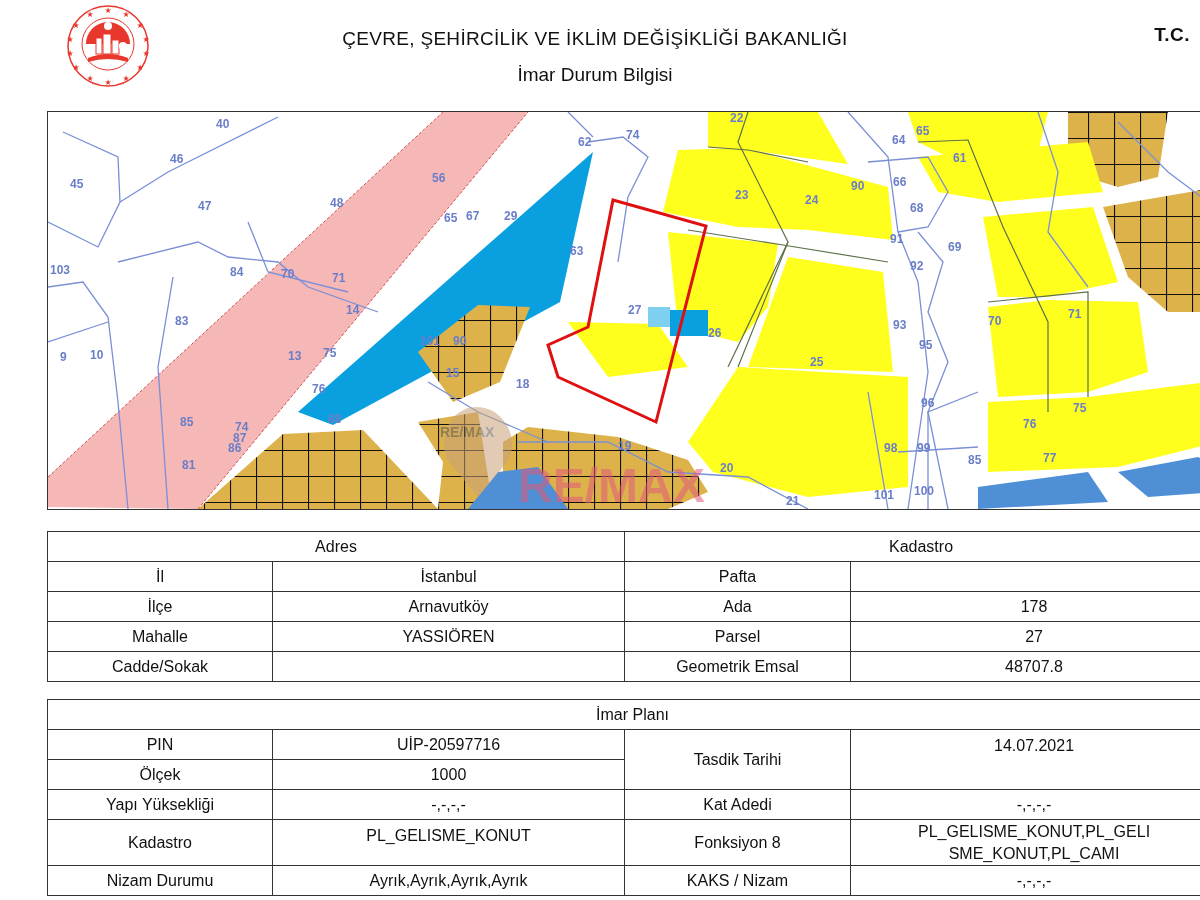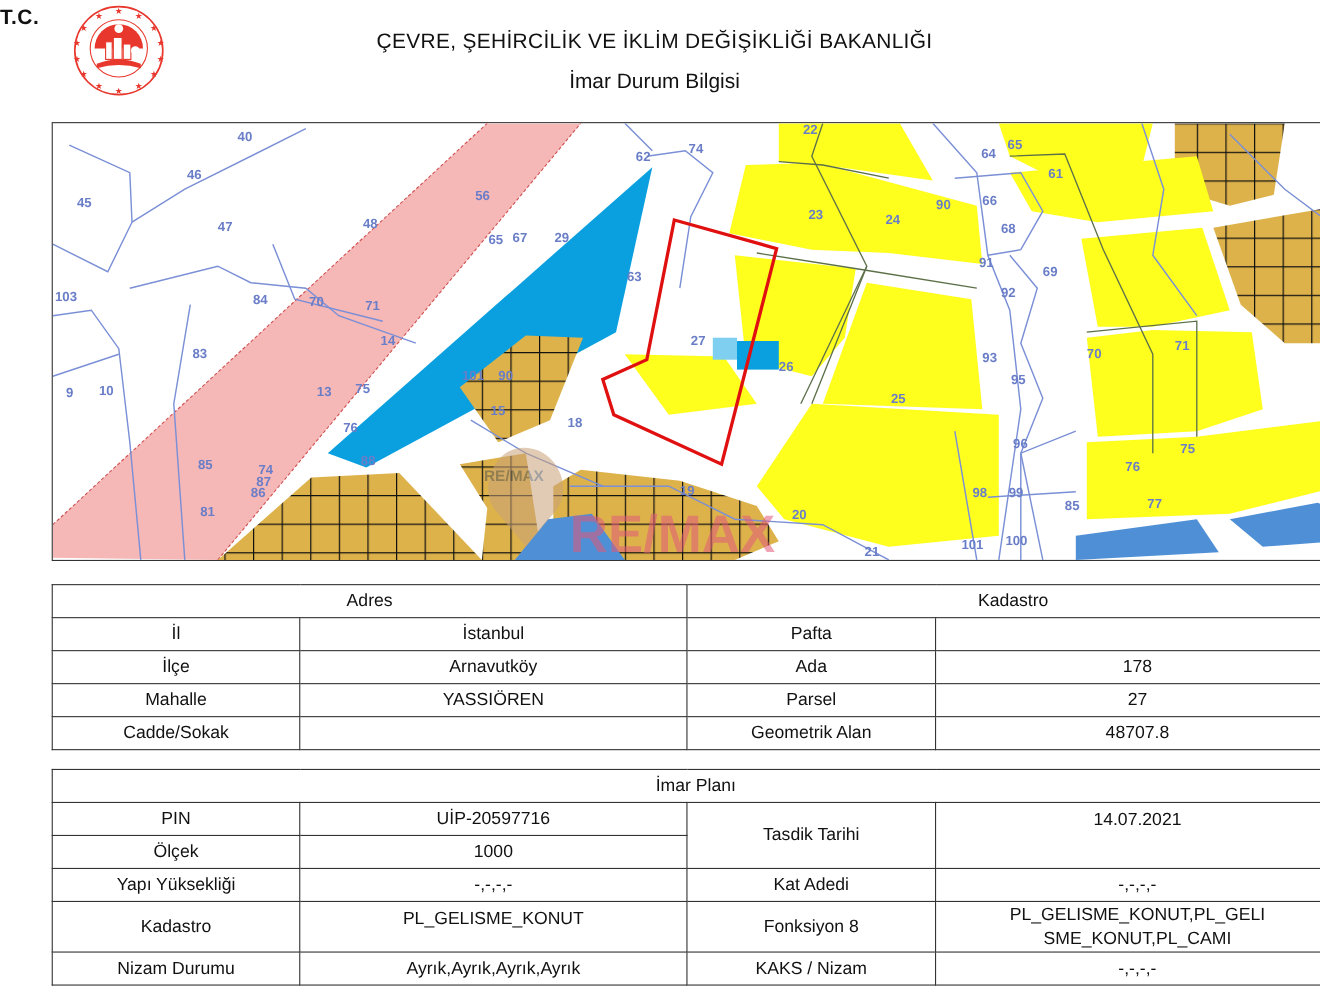--- a/index.html
+++ b/index.html
@@ -1,18 +1,18 @@
 <!DOCTYPE html>
 <html><head>
 <meta charset="utf-8">
 <style>
   html, body { margin:0; padding:0; background:#fff; }
   body { width:1200px; height:900px; overflow:hidden; position:relative; font-family:"Liberation Sans", sans-serif; color:#111; }
   .logo { position:absolute; left:50px; top:4px; width:116px; height:84px; }
-  .hdr-tc { position:absolute; left:0; width:1190px; top:6px; text-align:left; font-weight:bold; font-size:19px; letter-spacing:0.5px; }
+  .hdr-tc { position:absolute; left:0; width:1190px; top:24px; text-align:right; font-weight:bold; font-size:19px; letter-spacing:0.5px; }
   .hdr-min { position:absolute; left:0; width:1190px; top:28px; text-align:center; font-weight:normal; font-size:19px; letter-spacing:0.3px; }
   .hdr-sub { position:absolute; left:0; width:1190px; top:64px; text-align:center; font-size:19px; }
   .map { position:absolute; left:47px; top:111px; width:1170px; height:397px; border:1.5px solid #333; overflow:hidden; background:#fff; }
   .map svg { position:absolute; left:0; top:0; }
   .map .lbl { font-family:"Liberation Sans", sans-serif; font-weight:bold; font-size:12px; fill:#6a7ec8; }
   table.t { position:absolute; border-collapse:collapse; font-size:16px; table-layout:fixed; }
   table.t td { border:1.6px solid #333; padding:0 12px; height:29px; vertical-align:middle; white-space:nowrap;text-align:center; }
   table.t td.top { vertical-align:top; padding-top:5px; white-space:normal; line-height:22px; }
   #t1 { left:47px; top:531px; width:1170px; }
   #t2 { left:47px; top:699px; width:1170px; }
@@ -229,21 +229,21 @@
   </tr>
   <tr>
     <td>Mahalle</td>
     <td>YASSIÖREN</td>
     <td>Parsel</td>
     <td>27</td>
   </tr>
   <tr>
     <td>Cadde/Sokak</td>
     <td></td>
-    <td>Geometrik Alan</td>
+    <td>Geometrik Emsal</td>
     <td>48707.8</td>
   </tr>
 </tbody>
   </table>
 
 <table class="t" id="t2">
   <colgroup>
       <col style="width:225px">
       <col style="width:352px">
       <col style="width:226px">

